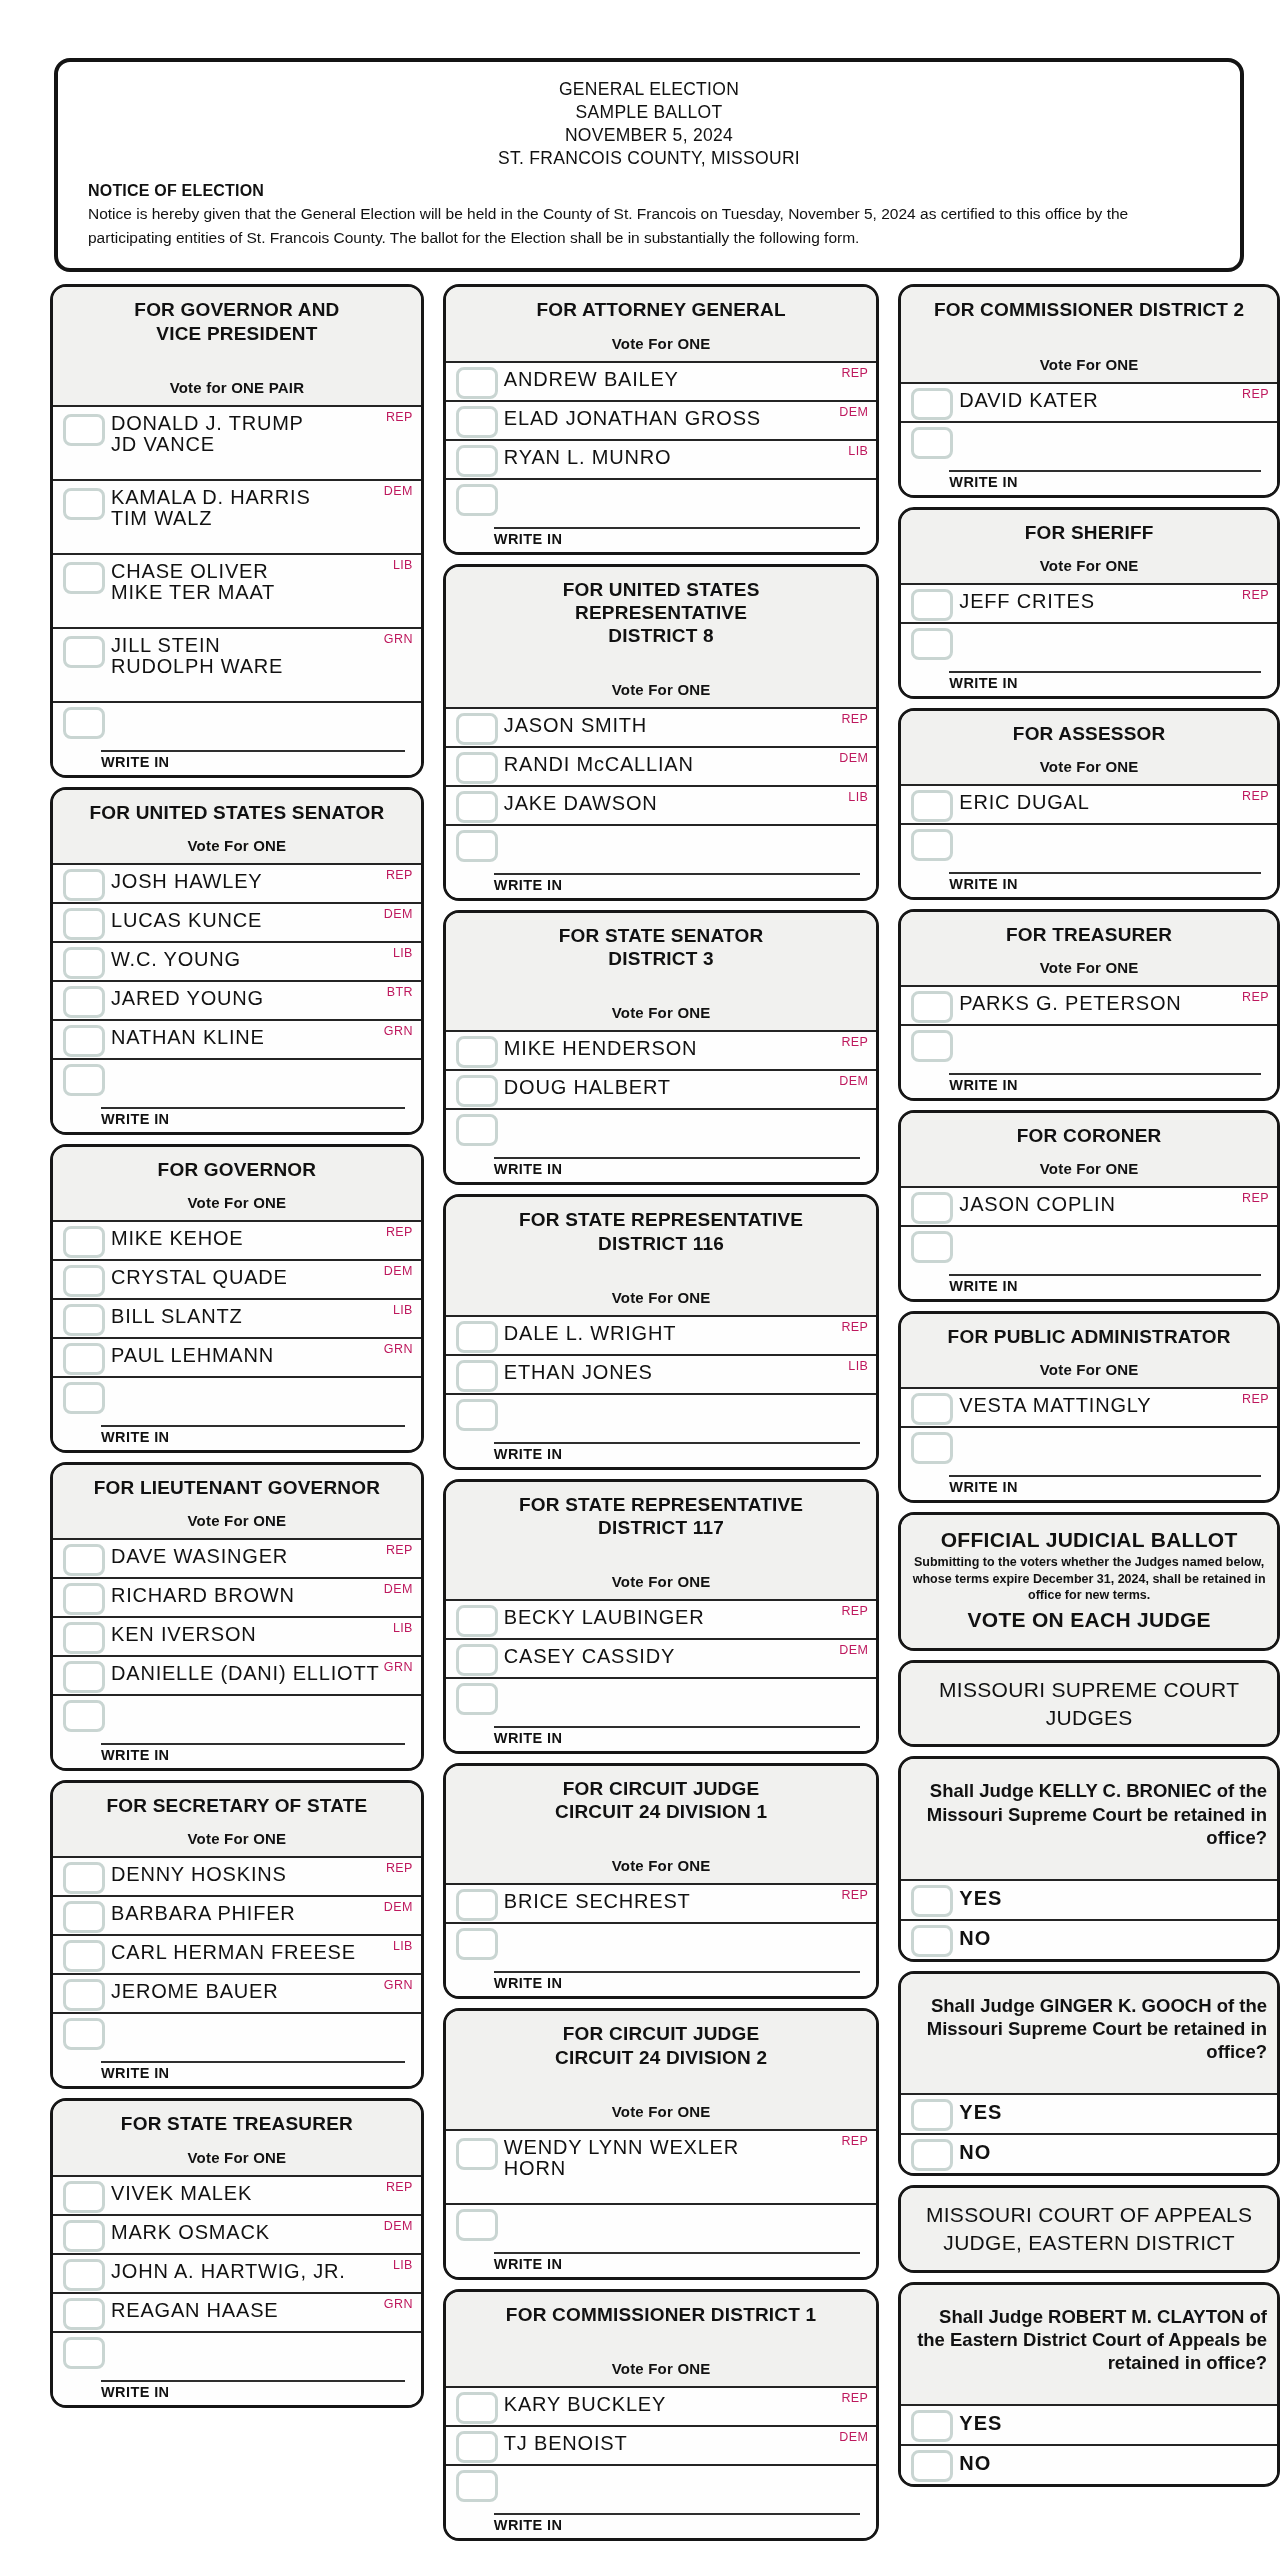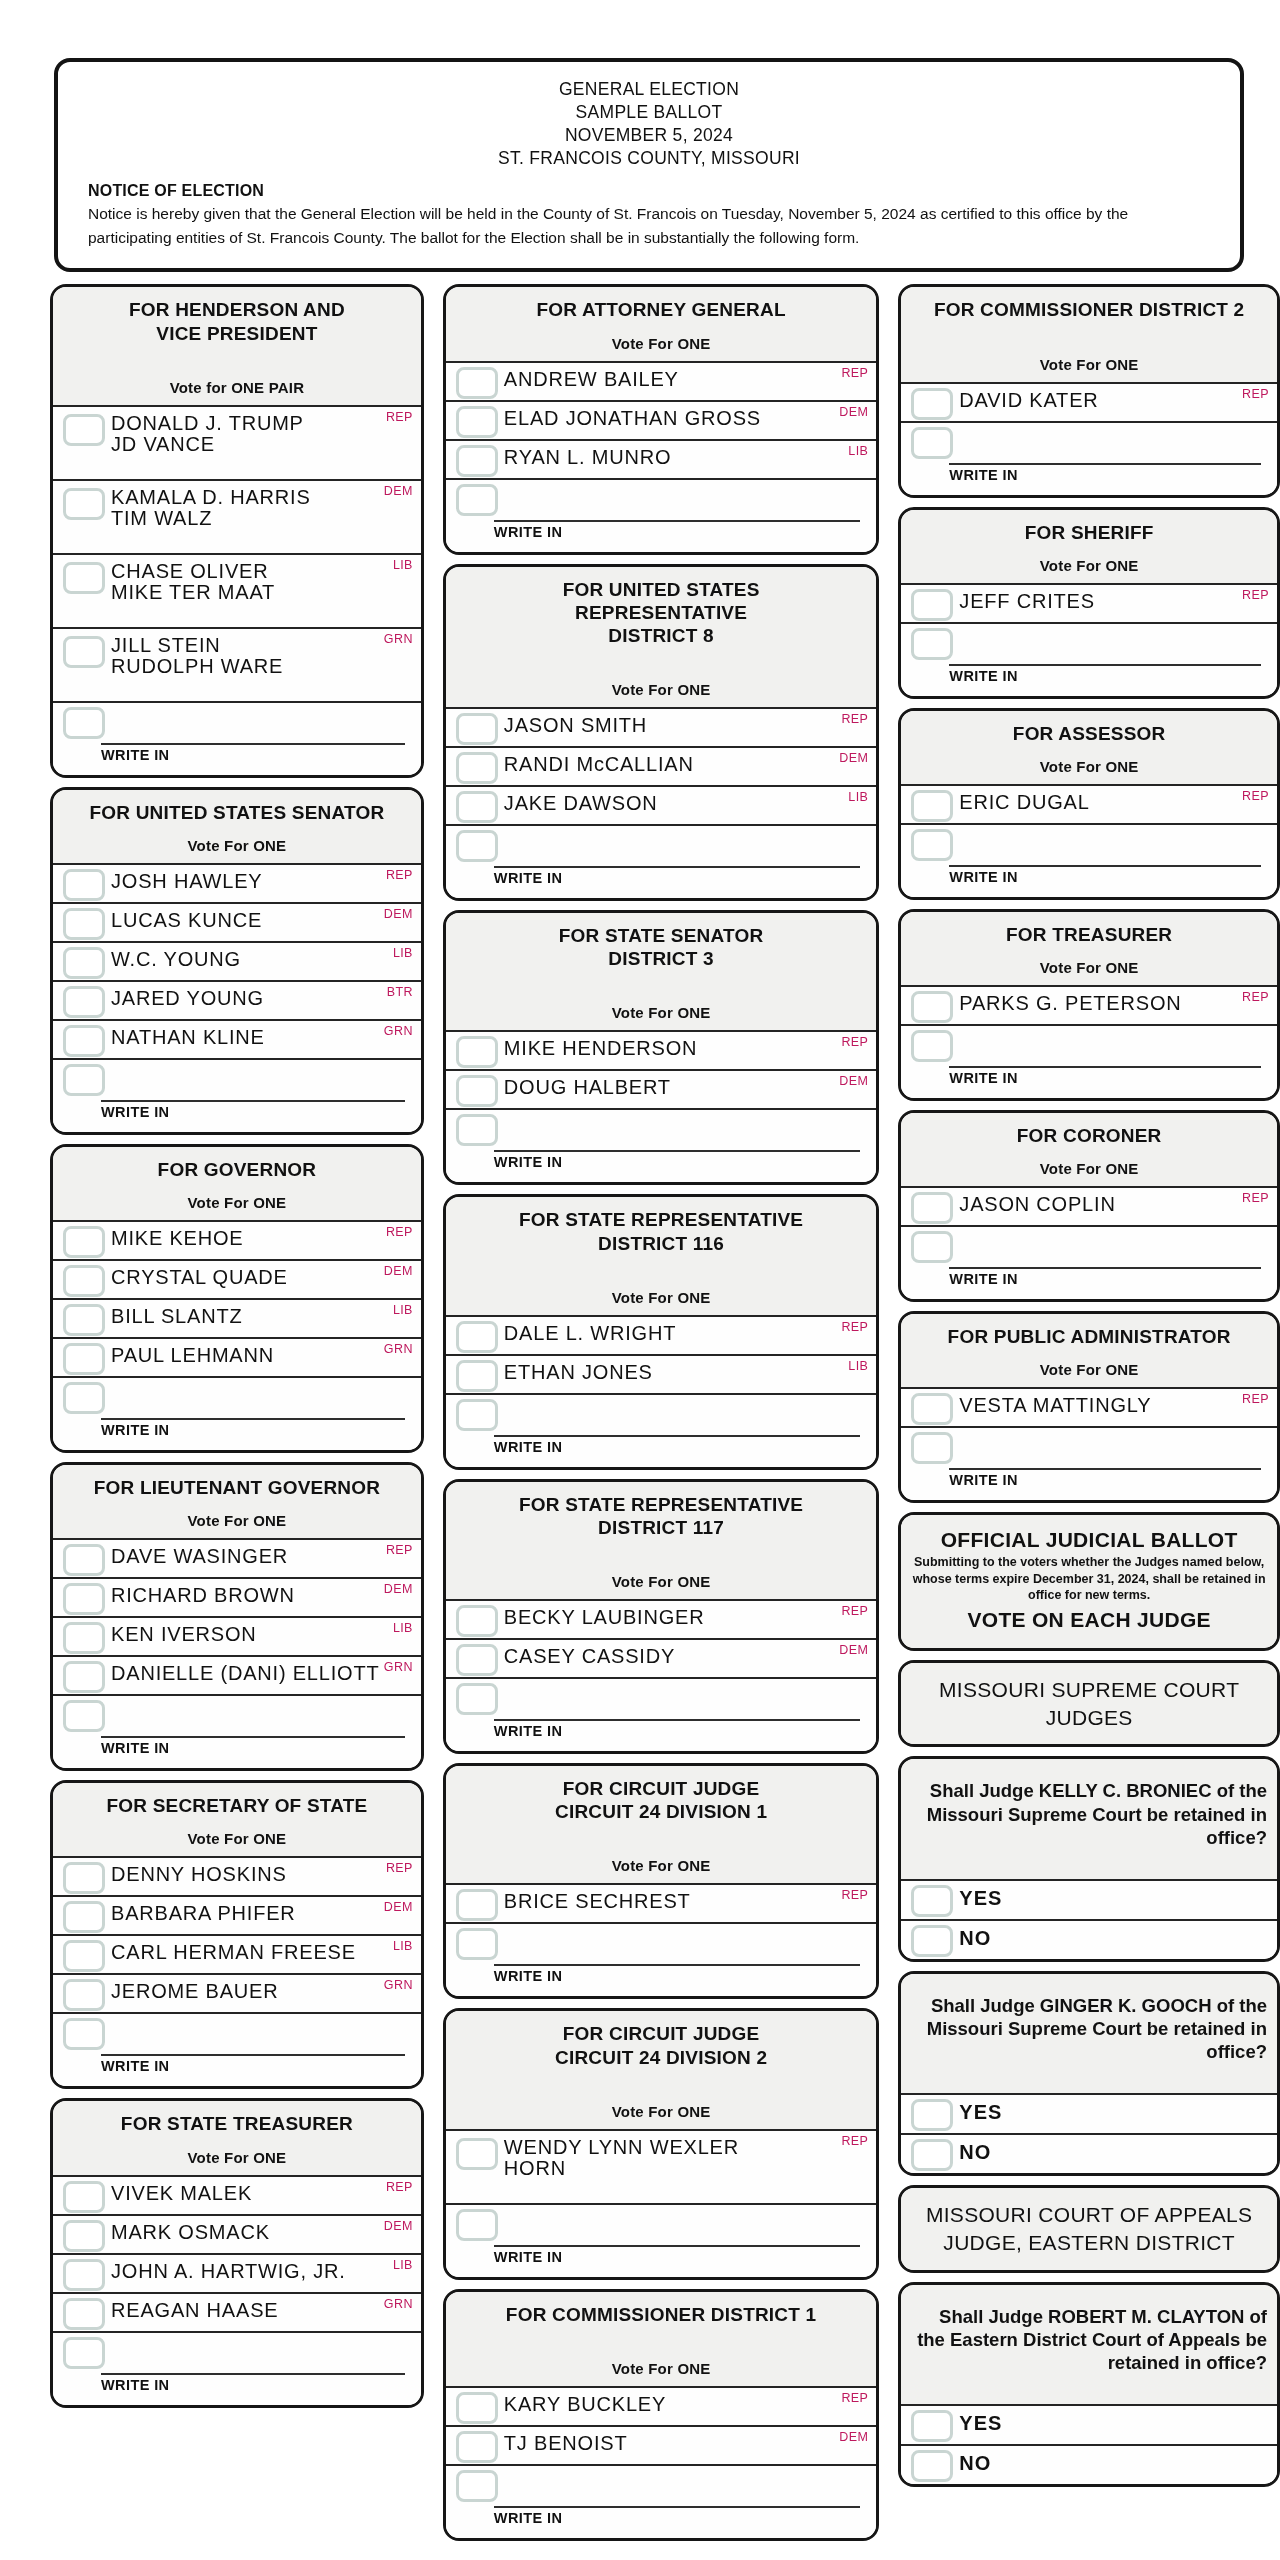--- a/index.html
+++ b/index.html
@@ -36,21 +36,21 @@
   .row{position:relative;border-top:2px solid #242424;background:#fefefe;height:37px;}
   .row.tall{height:72px;}
   .row.writein{height:72px;}
   .checkbox{
     position:absolute;left:10px;top:4px;width:36px;height:26px;
     border:3px solid #c9d5d2;border-radius:8px;background:#fff;
   }
   .row.tall .checkbox{top:7px;}
   .cand-name{margin-left:58px;padding-top:6px;font-size:20px;letter-spacing:.8px;line-height:21px;white-space:nowrap;}
   .party{position:absolute;top:3px;right:8px;font-size:12.5px;letter-spacing:.4px;color:#be185d;}
-  .wi-block{position:absolute;left:48px;right:16px;bottom:12px;border-top:2px solid #2e2e2e;}
+  .wi-block{position:absolute;left:48px;right:16px;bottom:5px;border-top:2px solid #2e2e2e;}
   .wi-label{font-weight:bold;font-size:14.5px;letter-spacing:.4px;padding-top:2px;}
   
   .r-question{background:#f1f1ef;text-align:right;font-weight:bold;font-size:18.5px;line-height:1.25;padding:20px 10px 30px 10px;}
   .r-row{position:relative;border-top:2px solid #242424;background:#fefefe;height:38px;}
   .r-opt{margin-left:58px;padding-top:6px;font-size:20px;letter-spacing:1px;font-weight:bold;}
   
   .banner{background:#f1f1ef;text-align:center;padding:13px 8px;font-size:21px;line-height:1.32;letter-spacing:.3px;}
   .info{background:#f1f1ef;text-align:center;padding:13px 4px 16px 4px;}
   .info-title{font-weight:bold;font-size:21px;letter-spacing:.3px;}
   .info-body{font-weight:bold;font-size:12.5px;line-height:1.32;margin-top:2px;}
@@ -67,21 +67,21 @@
       <div class="ballot-title-line">ST. FRANCOIS COUNTY, MISSOURI</div>
     </div>
   <div class="notice-heading">NOTICE OF ELECTION</div>
   <div class="notice-body">Notice is hereby given that the General Election will be held in the County of St. Francois on Tuesday, November 5, 2024 as certified to this office by the participating entities of St. Francois County.  The ballot for the Election shall be in substantially the following form.</div>
 </div>
 
 <div class="columns" id="columns">
     <div class="col col1">
       <div class="cbox">
         <div class="c-head">
-          <div class="c-title">FOR HENDERSON AND</div>
+          <div class="c-title">FOR GOVERNOR AND</div>
           <div class="c-title">VICE PRESIDENT</div>
           <div class="c-gap lg"></div>
           <div class="c-instr">Vote for ONE PAIR</div>
         </div>
         <div class="row tall">
           <span class="checkbox"></span>
           <div class="cand-name">
             <div>DONALD J. TRUMP</div>
             <div>JD VANCE</div>
           </div>

